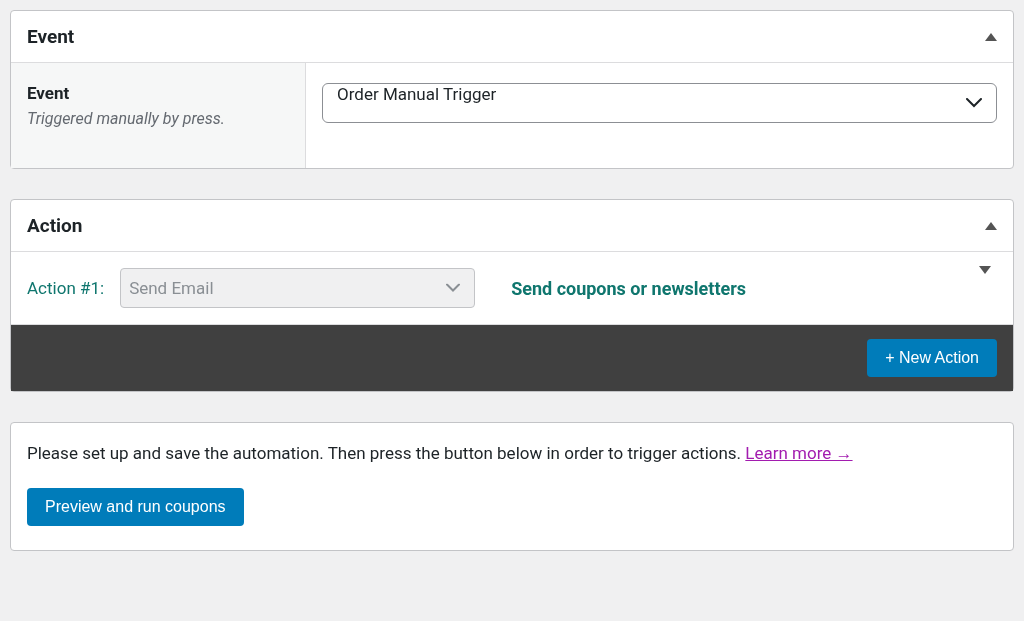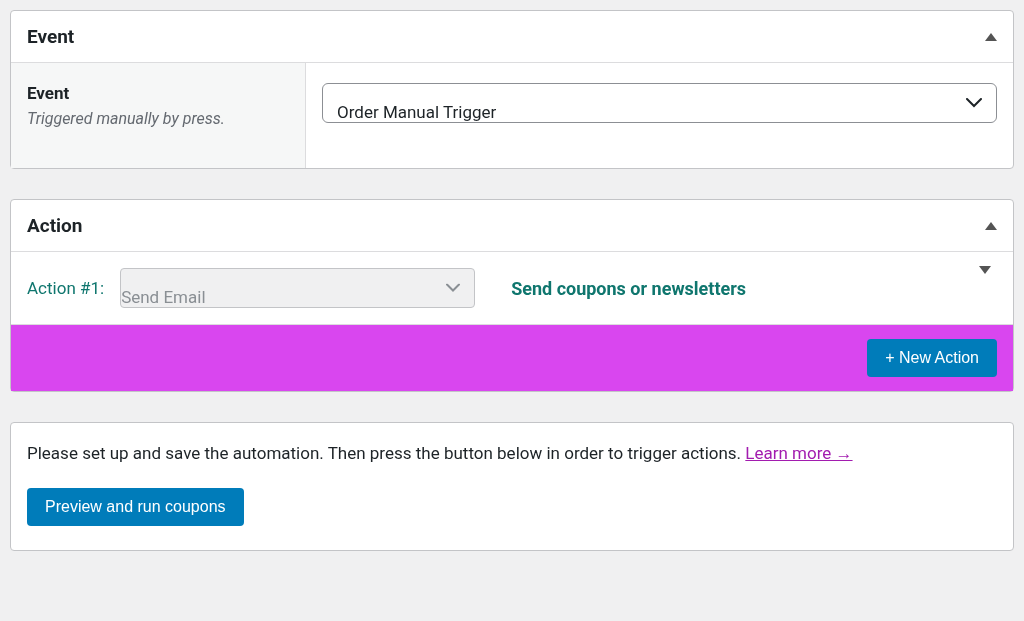--- a/index.html
+++ b/index.html
@@ -64,21 +64,21 @@
     .event-right {
       flex: 1;
       padding: 20px 16px;
     }
     .select-wrap {
       position: relative;
       border: 1px solid #8c8f94;
       border-radius: 6px;
       height: 40px;
       display: flex;
-      align-items: flex-end;
+      align-items: flex-start;
       padding: 0 14px;
       cursor: pointer;
       font-size: 17px;
       color: #1d2327;
     }
     .select-caret {
       position: absolute;
       right: 14px;
       top: 50%;
       transform: translateY(-50%);
@@ -99,41 +99,41 @@
       color: #0f766e;
     }
     .action-select {
       position: relative;
       width: 355px;
       height: 40px;
       background: #f0f0f1;
       border: 1px solid #c3c4c7;
       border-radius: 4px;
       display: flex;
-      align-items: flex-end;
-      padding: 0 0;
+      align-items: center;
+      padding: 0 8px;
       cursor: pointer;
     }
     .action-select-value {
       color: #8a8f94;
       font-size: 17px;
     }
     .action-title {
       font-size: 18px;
       font-weight: 700;
       color: #0f766e;
       margin-left: 20px;
     }
     .action-collapse {
       position: absolute;
       right: 22px;
       top: 14px;
     }
     .actions-footer {
-      background: #d946ef;
+      background: #404040;
       padding: 14px 16px;
       display: flex;
       justify-content: flex-end;
     }
     .btn-primary {
       background: #007cba;
       color: #fff;
       border: none;
       border-radius: 4px;
       padding: 10px 18px;

